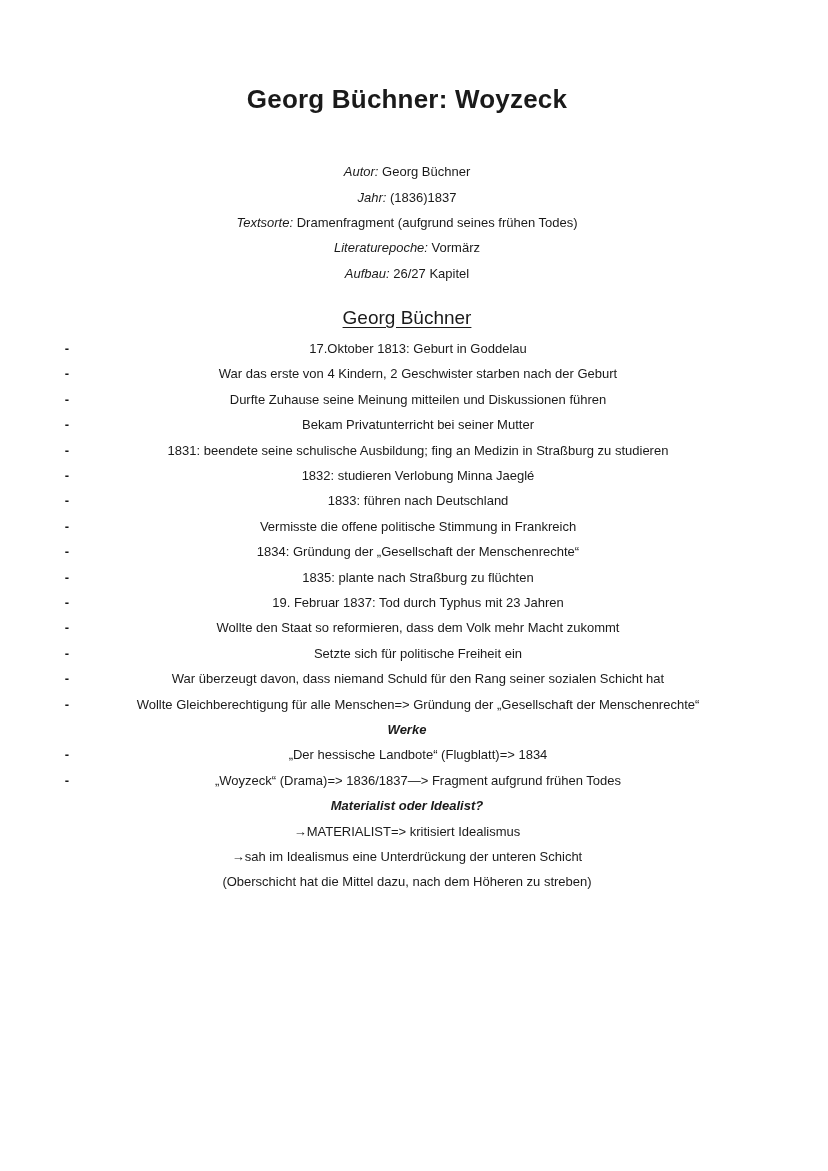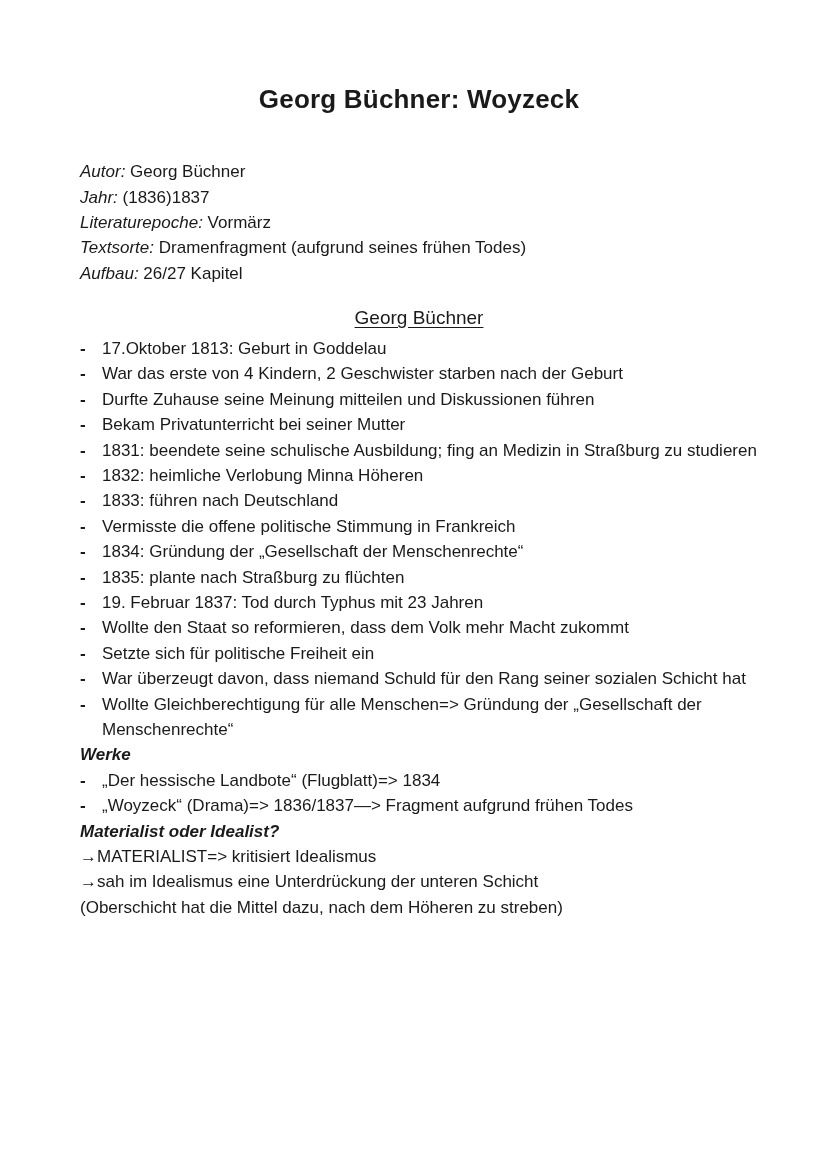--- a/index.html
+++ b/index.html
@@ -12,35 +12,36 @@
     height: 1171px;
     overflow: hidden;
     font-family: "Liberation Sans", sans-serif;
     color: #1a1a1a;
     -webkit-font-smoothing: antialiased;
   }
   .page {
     box-sizing: border-box;
     width: 828px;
     height: 1171px;
-    padding: 84px 70px 40px 80px;
+    padding: 84px 70px 40px 56px;
     background: #ffffff;
   }
   .title {
     margin: 0 0 44px 0;
     text-align: center;
     font-size: 26px;
     font-weight: bold;
     line-height: 1.2;
     letter-spacing: 0.2px;
   }
   p { margin: 0; }
   .body-text {
-    font-size: 17px;
+    font-size: 13px;
     line-height: 25.4px;
+    text-align: center;
   }
   .meta-line .meta-label {
     font-style: italic;
   }
   .section-heading {
     margin: 20px 0 5px 0;
     text-align: center;
     font-size: 19px;
     font-weight: normal;
     text-decoration: underline;
@@ -66,22 +67,22 @@
 </head>
 <body>
 
 <div class="page">
 
   <h1 class="title">Georg Büchner: Woyzeck</h1>
 
   <div class="meta body-text">
     <p class="meta-line"><span class="meta-label">Autor:</span> <span class="meta-value">Georg Büchner</span></p>
     <p class="meta-line"><span class="meta-label">Jahr:</span> <span class="meta-value">(1836)1837</span></p>
+    <p class="meta-line"><span class="meta-label">Textsorte:</span> <span class="meta-value">Dramenfragment (aufgrund seines frühen Todes)</span></p>
     <p class="meta-line"><span class="meta-label">Literaturepoche:</span> <span class="meta-value">Vormärz</span></p>
-    <p class="meta-line"><span class="meta-label">Textsorte:</span> <span class="meta-value">Dramenfragment (aufgrund seines frühen Todes)</span></p>
     <p class="meta-line"><span class="meta-label">Aufbau:</span> <span class="meta-value">26/27 Kapitel</span></p>
   </div>
 
   <h2 class="section-heading">Georg Büchner</h2>
 
 
   <div class="bullet-list body-text">
     <div class="bullet">
         <span class="marker">-</span>
         <span class="bullet-text">17.Oktober 1813: Geburt in Goddelau</span>
@@ -97,21 +98,21 @@
     <div class="bullet">
         <span class="marker">-</span>
         <span class="bullet-text">Bekam Privatunterricht bei seiner Mutter</span>
       </div>
     <div class="bullet">
         <span class="marker">-</span>
         <span class="bullet-text">1831: beendete seine schulische Ausbildung; fing an Medizin in Straßburg zu studieren</span>
       </div>
     <div class="bullet">
         <span class="marker">-</span>
-        <span class="bullet-text">1832: heimliche Verlobung Minna Höheren</span>
+        <span class="bullet-text">1832: studieren Verlobung Minna Jaeglé</span>
       </div>
     <div class="bullet">
         <span class="marker">-</span>
         <span class="bullet-text">1833: führen nach Deutschland</span>
       </div>
     <div class="bullet">
         <span class="marker">-</span>
         <span class="bullet-text">Vermisste die offene politische Stimmung in Frankreich</span>
       </div>
     <div class="bullet">

